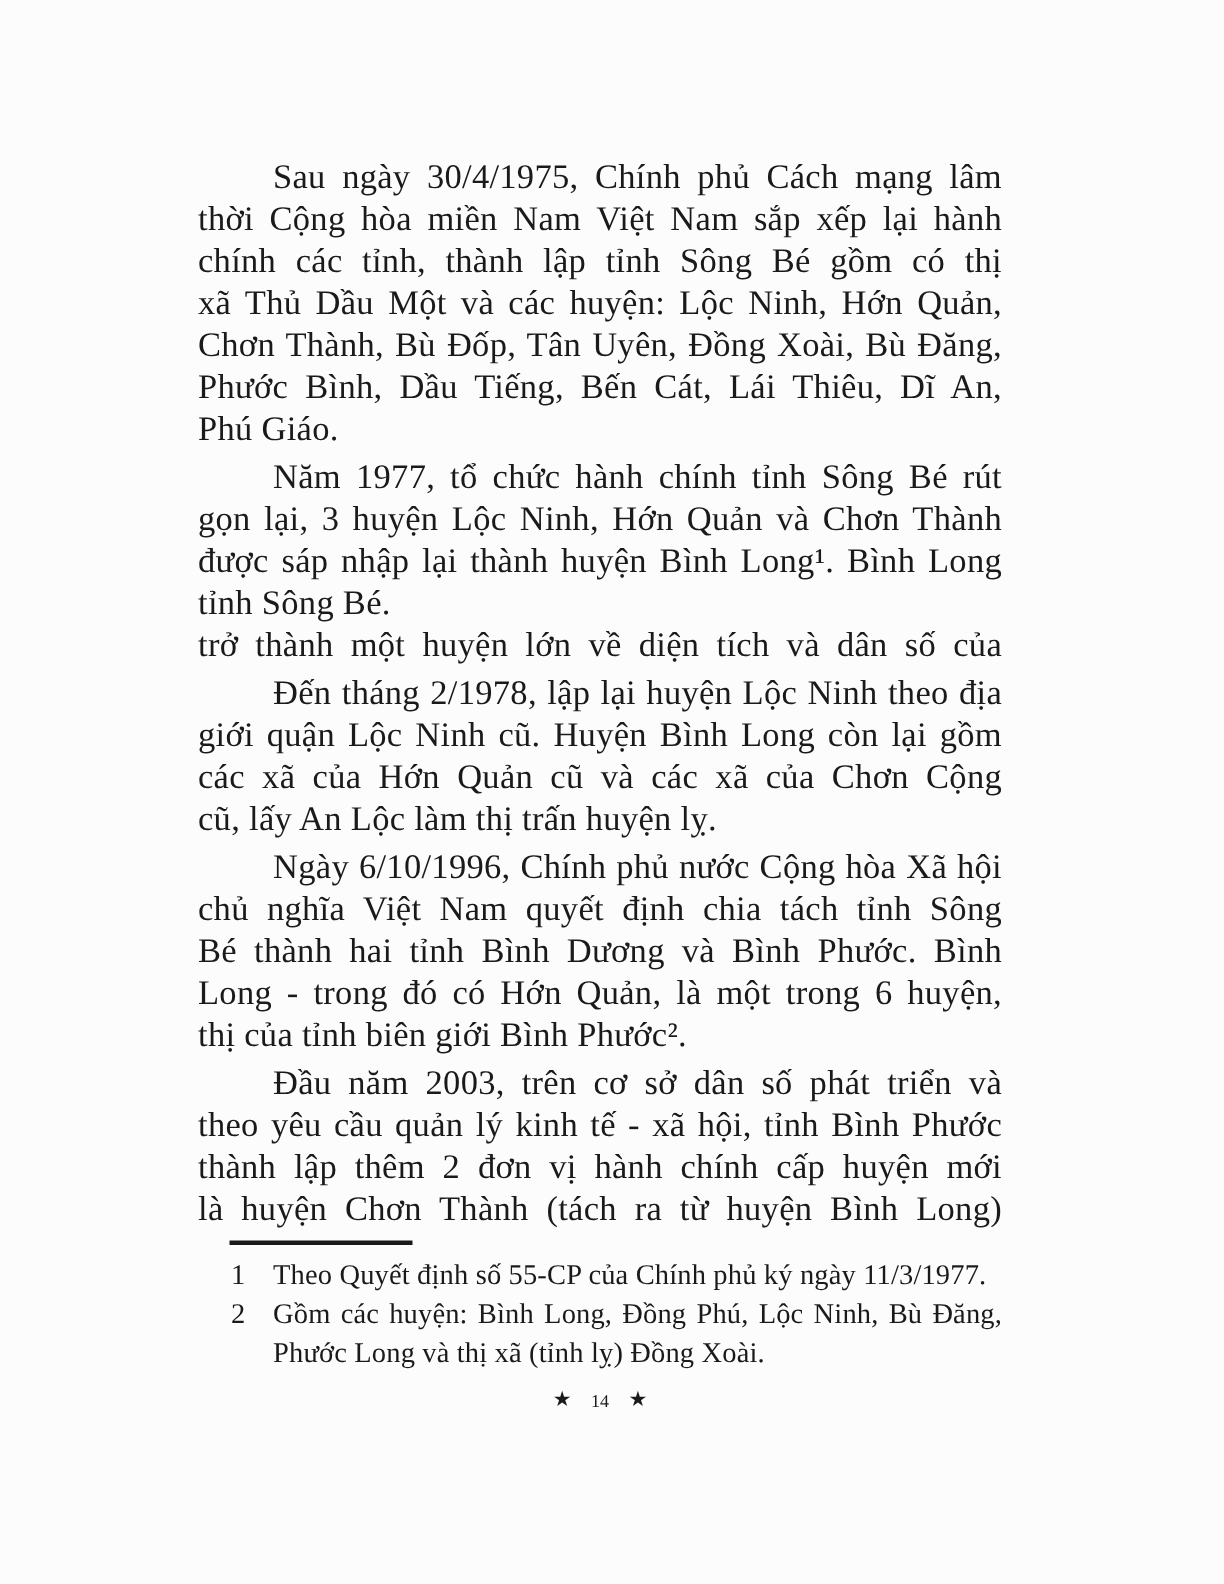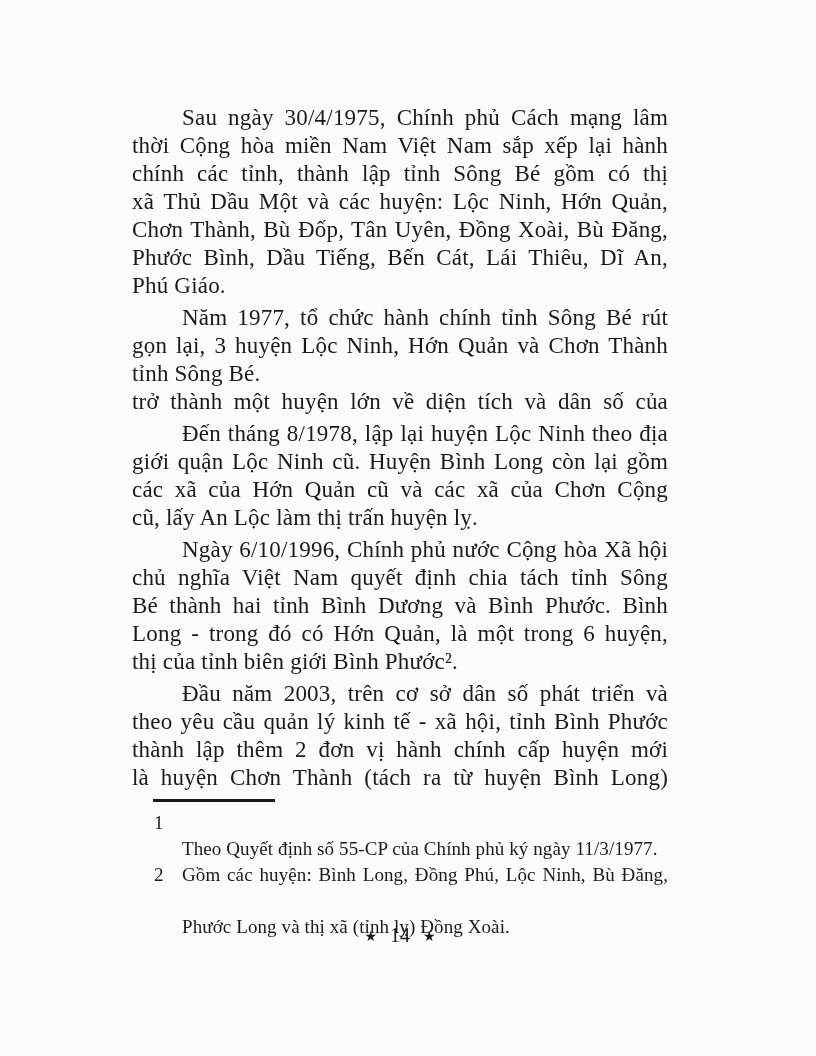--- a/index.html
+++ b/index.html
@@ -41,32 +41,32 @@
     font-size:19px;line-height:26px;
   }
   .fn-lines{flex:1;min-width:0;}
   .fn-line{
     font-size:19px;line-height:26px;
     letter-spacing:0.1px;
     white-space:nowrap;
     text-align:justify;
     text-align-last:justify;
   }
-  .fn-line.fn-end{text-align-last:left;margin-top:26px;}
+  .fn-line.fn-end{text-align-last:left;}
   .page-footer{
     position:absolute;left:132px;top:924px;width:536px;
     text-align:center;
   }
   .page-footer .star-icon{
     font-size:14px;
     vertical-align:1px;
     display:inline-block;
   }
   .page-footer .page-number{
-    font-size:20px;
+    font-size:12px;
     display:inline-block;
     margin:0 13px;
   }
 </style>
 </head>
 <body>
 
 <div class="page">
 
   <div class="text-block">
@@ -77,25 +77,26 @@
           <div class="body-line">thời Cộng hòa miền Nam Việt Nam sắp xếp lại hành</div>
           <div class="body-line">chính các tỉnh, thành lập tỉnh Sông Bé gồm có thị</div>
           <div class="body-line">xã Thủ Dầu Một và các huyện: Lộc Ninh, Hớn Quản,</div>
           <div class="body-line">Chơn Thành, Bù Đốp, Tân Uyên, Đồng Xoài, Bù Đăng,</div>
           <div class="body-line">Phước Bình, Dầu Tiếng, Bến Cát, Lái Thiêu, Dĩ An,</div>
           <div class="body-line para-end">Phú Giáo.</div>
         </div>
         <div class="paragraph">
           <div class="body-line first">Năm 1977, tổ chức hành chính tỉnh Sông Bé rút</div>
           <div class="body-line">gọn lại, 3 huyện Lộc Ninh, Hớn Quản và Chơn Thành</div>
+          <div class="body-line">được sáp nhập lại thành huyện Bình Long¹. Bình Long</div>
           <div class="body-line para-end">tỉnh Sông Bé.</div>
           <div class="body-line">trở thành một huyện lớn về diện tích và dân số của</div>
         </div>
         <div class="paragraph">
-          <div class="body-line first">Đến tháng 8/1978, lập lại huyện Lộc Ninh theo địa</div>
+          <div class="body-line first">Đến tháng 2/1978, lập lại huyện Lộc Ninh theo địa</div>
           <div class="body-line">giới quận Lộc Ninh cũ. Huyện Bình Long còn lại gồm</div>
           <div class="body-line">các xã của Hớn Quản cũ và các xã của Chơn Cộng</div>
           <div class="body-line para-end">cũ, lấy An Lộc làm thị trấn huyện lỵ.</div>
         </div>
         <div class="paragraph">
           <div class="body-line first">Ngày 6/10/1996, Chính phủ nước Cộng hòa Xã hội</div>
           <div class="body-line">chủ nghĩa Việt Nam quyết định chia tách tỉnh Sông</div>
           <div class="body-line">Bé thành hai tỉnh Bình Dương và Bình Phước. Bình</div>
           <div class="body-line">Long - trong đó có Hớn Quản, là một trong 6 huyện,</div>
           <div class="body-line para-end">thị của tỉnh biên giới Bình Phước².</div>

